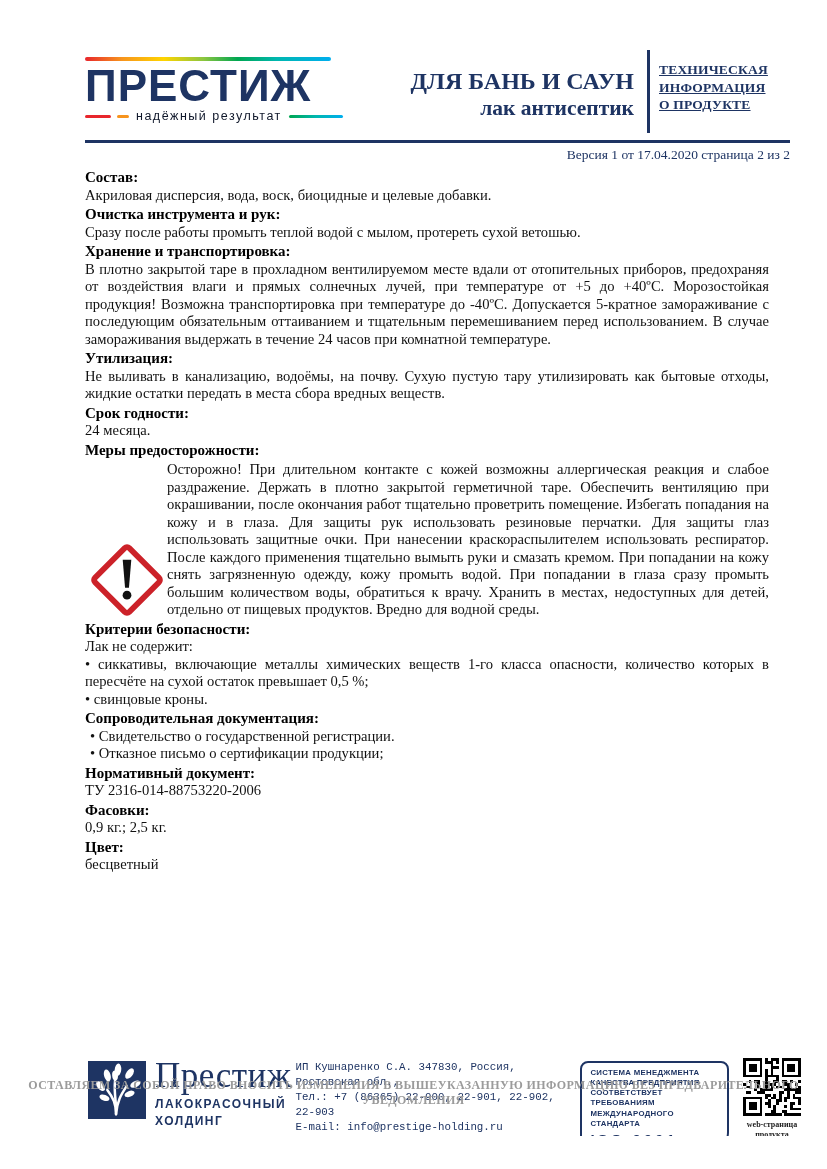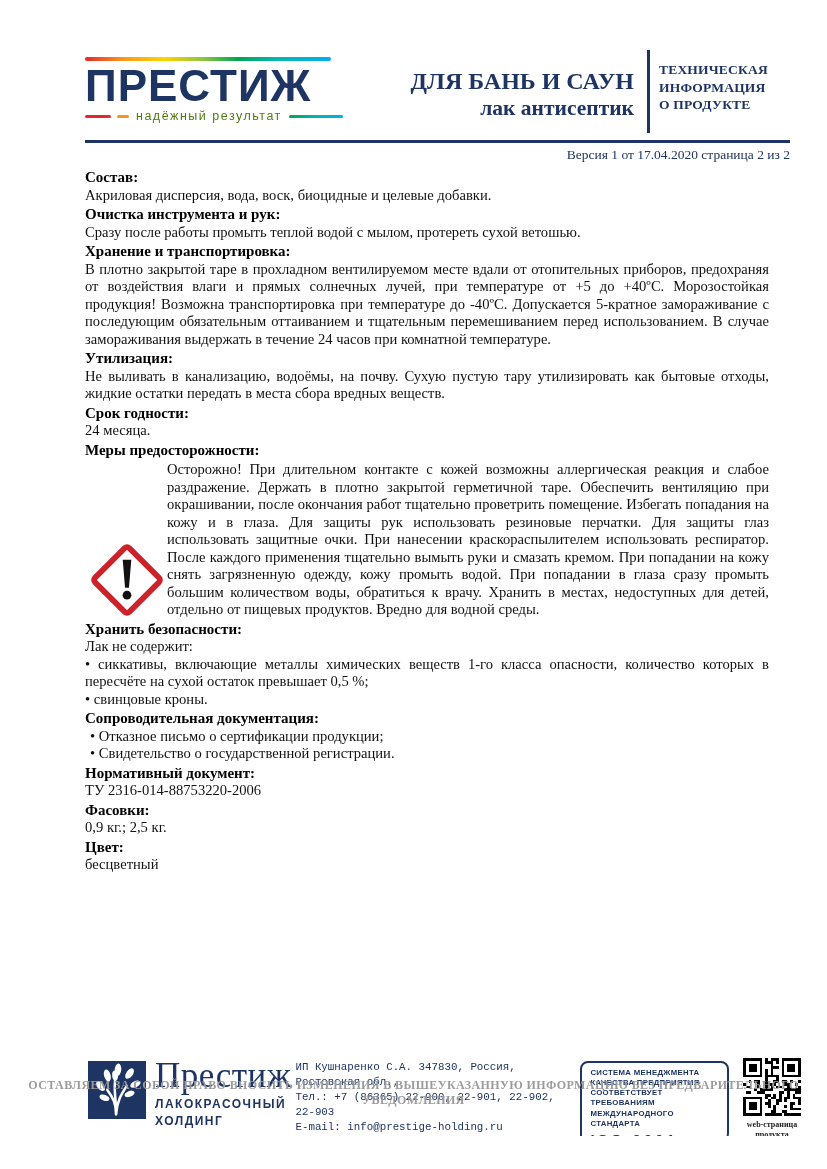--- a/index.html
+++ b/index.html
@@ -18,30 +18,30 @@
   .brand-name {
     font-family:"Liberation Sans", sans-serif; font-weight:bold;
     font-size:44px; letter-spacing:1px; color:#1e3463; line-height:1.0; margin-top:3px;
   }
   .brand-tagline-row { display:flex; align-items:center; margin-top:1px; }
   .dash { height:3px; border-radius:2px; display:inline-block; }
   .dash-red { width:26px; background:#e8262c; margin-right:6px; }
   .dash-orange { width:12px; background:#f7941d; margin-right:7px; }
   .tagline {
     font-family:"Liberation Sans", sans-serif; font-size:12.5px; letter-spacing:1.5px;
-    color:#4d7c0f; white-space:nowrap;
+    color:#0f172a; white-space:nowrap;
   }
   .tagline-line { flex:1; height:3px; margin-left:7px; border-radius:2px;
     background:linear-gradient(90deg,#00a651,#00b7b0,#00aeef); }
   .product-title { position:absolute; right:193px; top:66px; text-align:right; color:#1e3463; }
   .product-title .pt1 { font-weight:bold; font-size:24px; line-height:1.25; }
   .product-title .pt2 { font-weight:bold; font-size:21.5px; line-height:1.2; }
   .vdiv { position:absolute; left:647px; top:50px; width:2.5px; height:83px; background:#1e3463; }
   .doc-type { position:absolute; left:659px; top:61px; color:#1e3463;
-    font-weight:bold; font-size:13.5px; line-height:1.3; letter-spacing:0.2px; }
+    font-weight:bold; font-size:13.5px; line-height:1.3; letter-spacing:0.2px;text-decoration:underline; }
   .header-rule { position:absolute; left:85px; right:37px; top:140px; height:2.5px; background:#1e3463; }
   .version-line { position:absolute; right:37px; top:147px; color:#1e3463; font-size:13.5px; }
   
   main { position:absolute; left:85px; right:58px; top:167px; font-size:14.6px; line-height:17.5px; }
   main h2 { font-size:15px; font-weight:bold; line-height:17.5px; margin-top:2px; color:#000000; }
   main p { text-align:justify; }
   .warning { display:flex; align-items:flex-end; margin:2px 0 0 3px; }
   .ghs { flex:0 0 78px; width:78px; height:78px; margin-top:2px; }
   .warning p { flex:1; margin-left:1px; }
   .indent-bullets p { padding-left:5px; }
@@ -120,29 +120,29 @@
           <g transform="rotate(45 50 50)">
             <rect x="19" y="19" width="62" height="62" rx="4" fill="#ffffff" stroke="#cc2229" stroke-width="7.5"></rect>
           </g>
           <path d="M44.5 24 L55.5 24 L52.5 60 L47.5 60 Z" fill="#111111"></path>
           <circle cx="50" cy="69.5" r="5.6" fill="#111111"></circle>
         </svg>
       </div>
       <p>Осторожно! При длительном контакте с кожей возможны аллергическая реакция и слабое раздражение. Держать в плотно закрытой герметичной таре. Обеспечить вентиляцию при окрашивании, после окончания работ тщательно проветрить помещение. Избегать попадания на кожу и в глаза. Для защиты рук использовать резиновые перчатки. Для защиты глаз использовать защитные очки. При нанесении краскораспылителем использовать респиратор. После каждого применения тщательно вымыть руки и смазать кремом.  При попадании на кожу снять загрязненную одежду, кожу промыть водой. При попадании в глаза сразу промыть большим количеством воды, обратиться к врачу. Хранить в местах, недоступных для детей, отдельно от пищевых продуктов. Вредно для водной среды.</p>
     </div>
 
-    <h2>Хранить безопасности:</h2>
+    <h2>Критерии безопасности:</h2>
     <p>Лак не содержит:</p>
     <p>•  сиккативы, включающие металлы химических веществ 1-го класса опасности, количество которых в пересчёте на сухой остаток превышает 0,5 %;</p>
     <p>•  свинцовые кроны.</p>
 
     <h2>Сопроводительная документация:</h2>
     <div class="indent-bullets">
+      <p>• Свидетельство о государственной регистрации.</p>
       <p>• Отказное письмо о сертификации продукции;</p>
-      <p>• Свидетельство о государственной регистрации.</p>
     </div>
 
     <h2>Нормативный документ:</h2>
     <p>ТУ 2316-014-88753220-2006</p>
 
     <h2>Фасовки:</h2>
     <p>0,9 кг.; 2,5 кг.</p>
 
     <h2>Цвет:</h2>
     <p>бесцветный</p>

